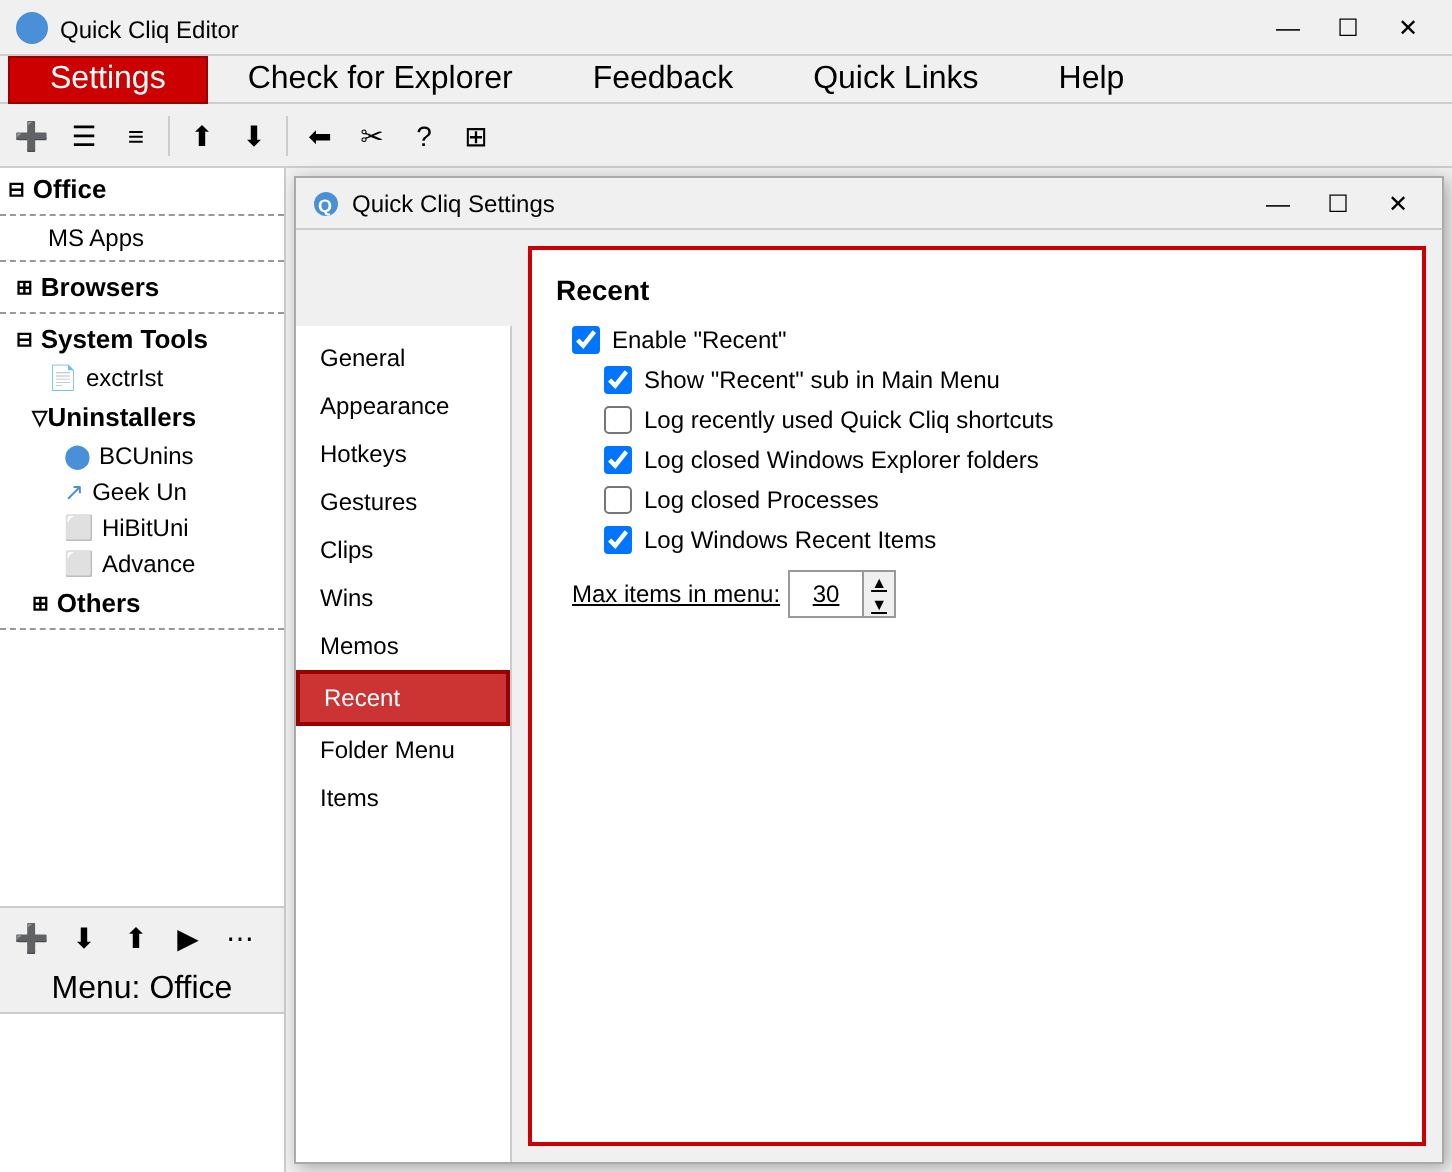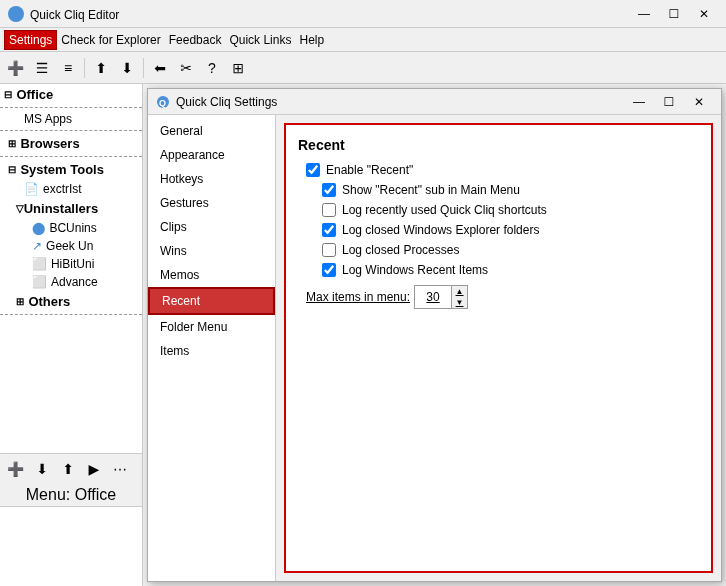--- a/index.html
+++ b/index.html
@@ -14,21 +14,21 @@
     .title-bar-left { display: flex; align-items: flex-end; gap: 6px; }
     .title-bar-icon { width: 16px; height: 16px; background: #4a90d9; border-radius: 50%; display: inline-block; }
     .title-bar-controls { display: flex; gap: 2px; }
     .title-btn { width: 28px; height: 20px; border: none; background: transparent; cursor: pointer; font-size: 12px; display: flex; align-items: center; justify-content: center; }
 
     
     .menu-bar {
       display: flex; align-items: center; background: #f0f0f0;
       border-bottom: 1px solid #ccc; padding: 0 4px; height: 24px;
     }
-    .menu-item { padding: 2px 4px; cursor: pointer; font-size: 12px; }
+    .menu-item { padding: 2px 20px; cursor: pointer; font-size: 16px; }
     .menu-item.active { background: #cc0000; color: white; border: 1px solid #990000; }
 
     
     .toolbar {
       display: flex; align-items: center; background: #f0f0f0;
       border-bottom: 1px solid #ccc; padding: 2px 4px; height: 32px; gap: 2px;
     }
     .toolbar-btn { width: 24px; height: 24px; border: 1px solid transparent; background: transparent; cursor: pointer; display: flex; align-items: center; justify-content: center; font-size: 14px; }
     .toolbar-sep { width: 1px; height: 20px; background: #ccc; margin: 0 2px; }
 
@@ -64,22 +64,23 @@
       display: flex; align-items: center; justify-content: space-between;
       background: #f0f0f0; border-bottom: 1px solid #ccc; padding: 4px 8px; height: 26px;
     }
     .settings-title-left { display: flex; align-items: center; gap: 6px; }
     .settings-icon { width: 14px; height: 14px; display: flex; align-items: center; justify-content: center; }
     .settings-title-controls { display: flex; gap: 2px; }
     .settings-body { display: flex; flex: 1; }
 
     
     .settings-nav {
-      width: 128px; background: white; border-right: 1px solid #ccc;
+      width: 108px; background: white; border-right: 1px solid #ccc;
       padding: 4px 0;
+      margin-top: 48px;
     }
     .settings-nav-item {
       padding: 5px 12px; cursor: pointer; font-size: 12px;
     }
     .settings-nav-item.active { background: #cc3333; color: white; border: 2px solid #990000; }
 
     
     .settings-content { flex: 1; padding: 8px; }
 
     

